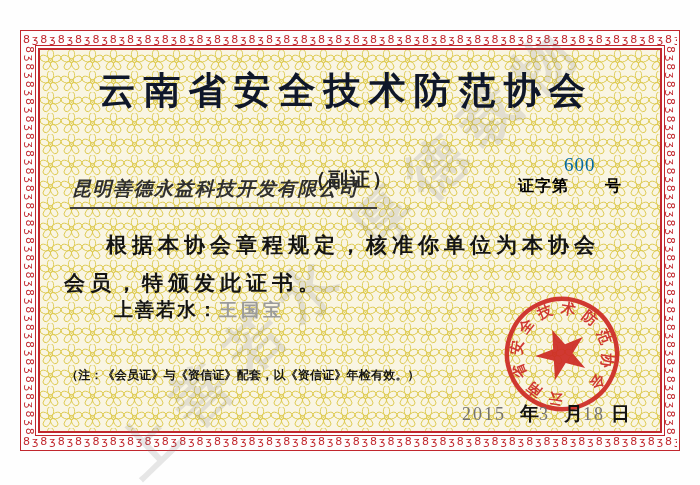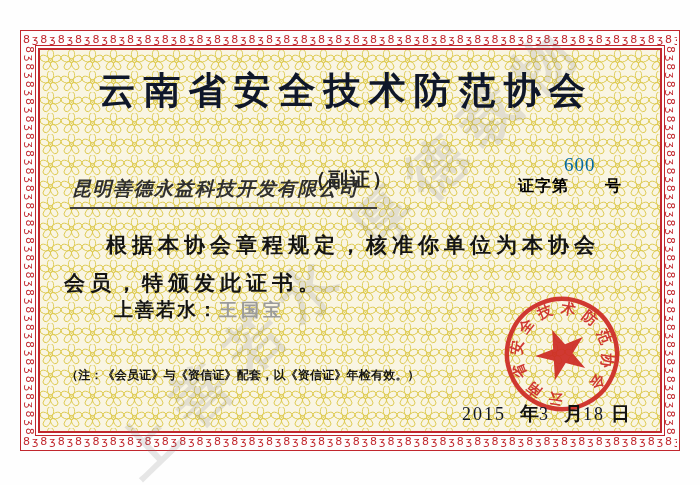--- a/index.html
+++ b/index.html
@@ -62,21 +62,21 @@
   .note{position:absolute;top:317px;left:26px;font-size:12px;font-weight:bold;
         color:#141414;white-space:nowrap;letter-spacing:0.2px;}
 
   .seal{position:absolute;left:461px;top:243px;width:122px;height:122px;z-index:3;
         transform:rotate(-22deg);opacity:0.92;}
   .seal text{fill:#cd2a24;font-size:14.5px;font-weight:bold;text-anchor:middle;
              dominant-baseline:middle;font-family:"Liberation Serif",serif;}
 
   .date{position:absolute;top:351px;right:30px;font-size:18px;
         display:flex;align-items:baseline;white-space:nowrap;z-index:4;}
-  .date .dnum{color:#0f172a;letter-spacing:2px;}
+  .date .dnum{color:#737373;letter-spacing:2px;}
   .date .dlab{color:#111;font-weight:bold;font-size:19px;}
   .date .sp14{display:inline-block;width:14px;}
   .date .sp6{display:inline-block;width:6px;}
 </style>
 </head>
 <body>
 
 <div class="page">
   <div class="frame">
     <div class="orn orn-top">8ʒ8ʒ8ʒ8ʒ8ʒ8ʒ8ʒ8ʒ8ʒ8ʒ8ʒ8ʒ8ʒ8ʒ8ʒ8ʒ8ʒ8ʒ8ʒ8ʒ8ʒ8ʒ8ʒ8ʒ8ʒ8ʒ8ʒ8ʒ8ʒ8ʒ8ʒ8ʒ8ʒ8ʒ8ʒ8ʒ8ʒ8ʒ8ʒ8ʒ8ʒ8ʒ8ʒ8ʒ8ʒ8ʒ8ʒ8ʒ8ʒ8ʒ8ʒ8ʒ8ʒ8ʒ8ʒ8ʒ8ʒ8ʒ8ʒ8ʒ8ʒ8ʒ8ʒ8ʒ8ʒ8ʒ8ʒ8ʒ8ʒ8ʒ8ʒ8ʒ8ʒ8ʒ8ʒ8ʒ8ʒ8ʒ8ʒ8ʒ8ʒ8ʒ8ʒ8ʒ8ʒ8ʒ8ʒ8ʒ8ʒ8ʒ8ʒ8ʒ8ʒ8ʒ8ʒ8ʒ8ʒ8ʒ8ʒ8ʒ</div>

